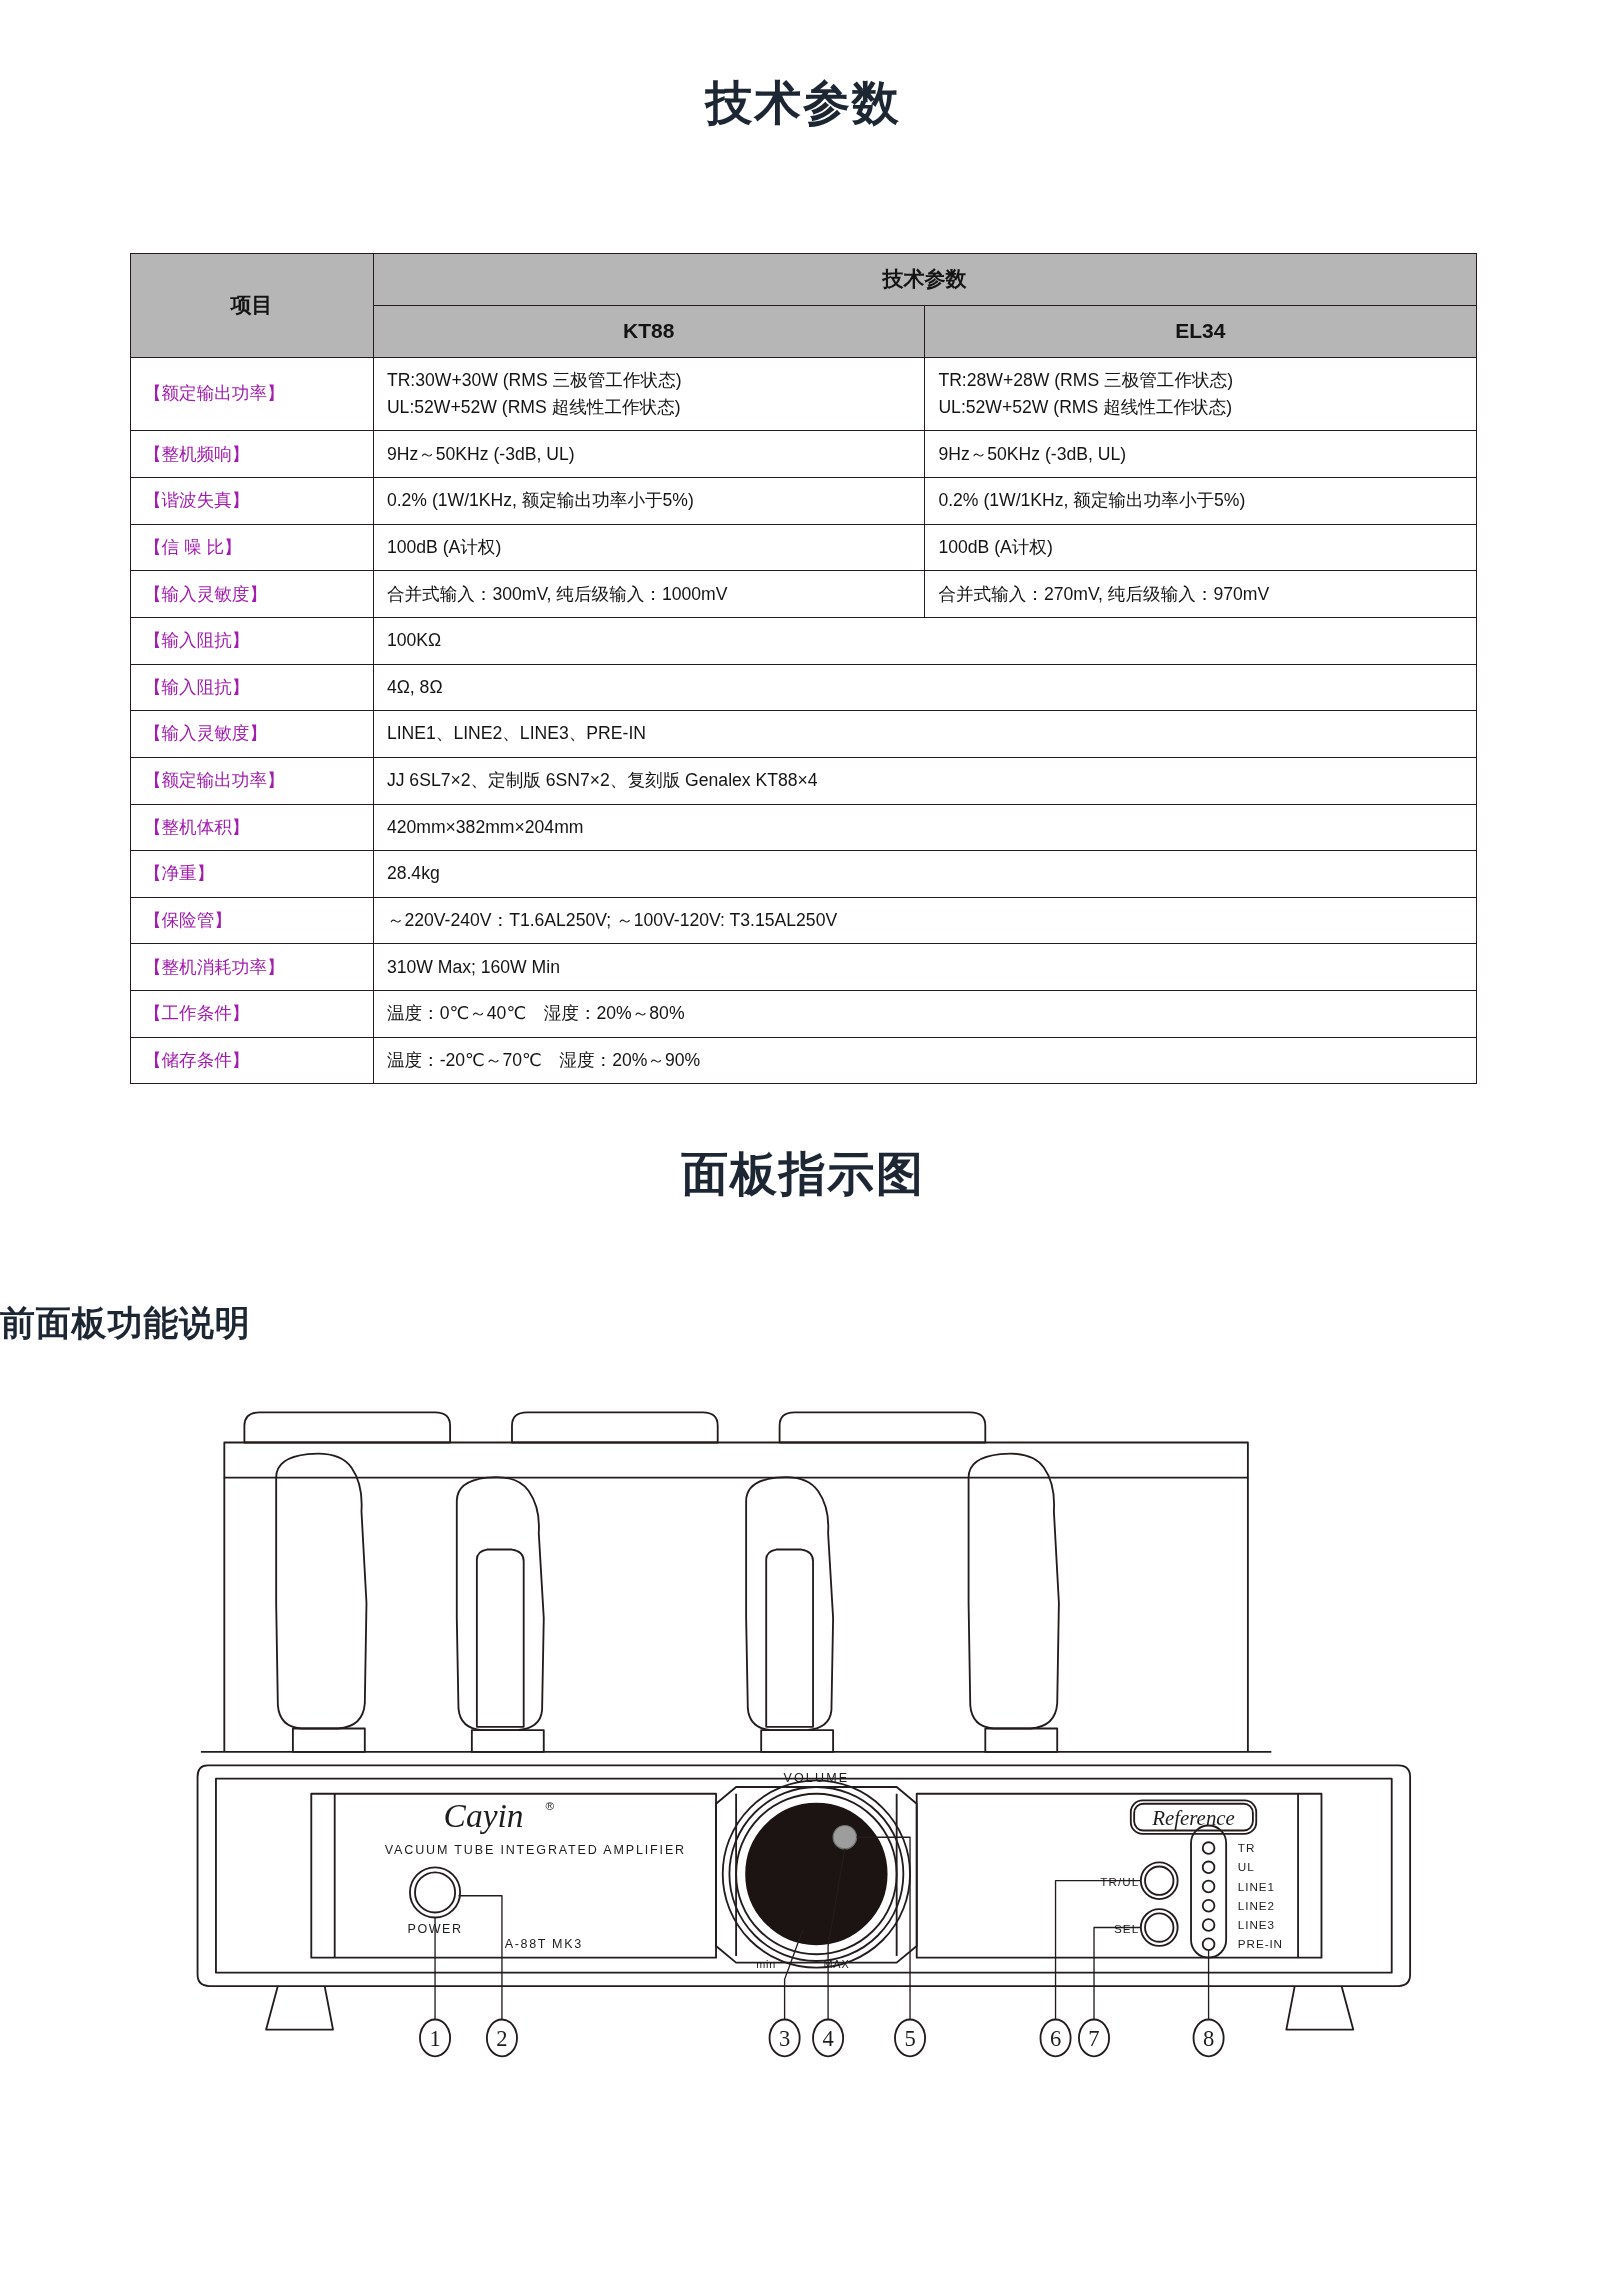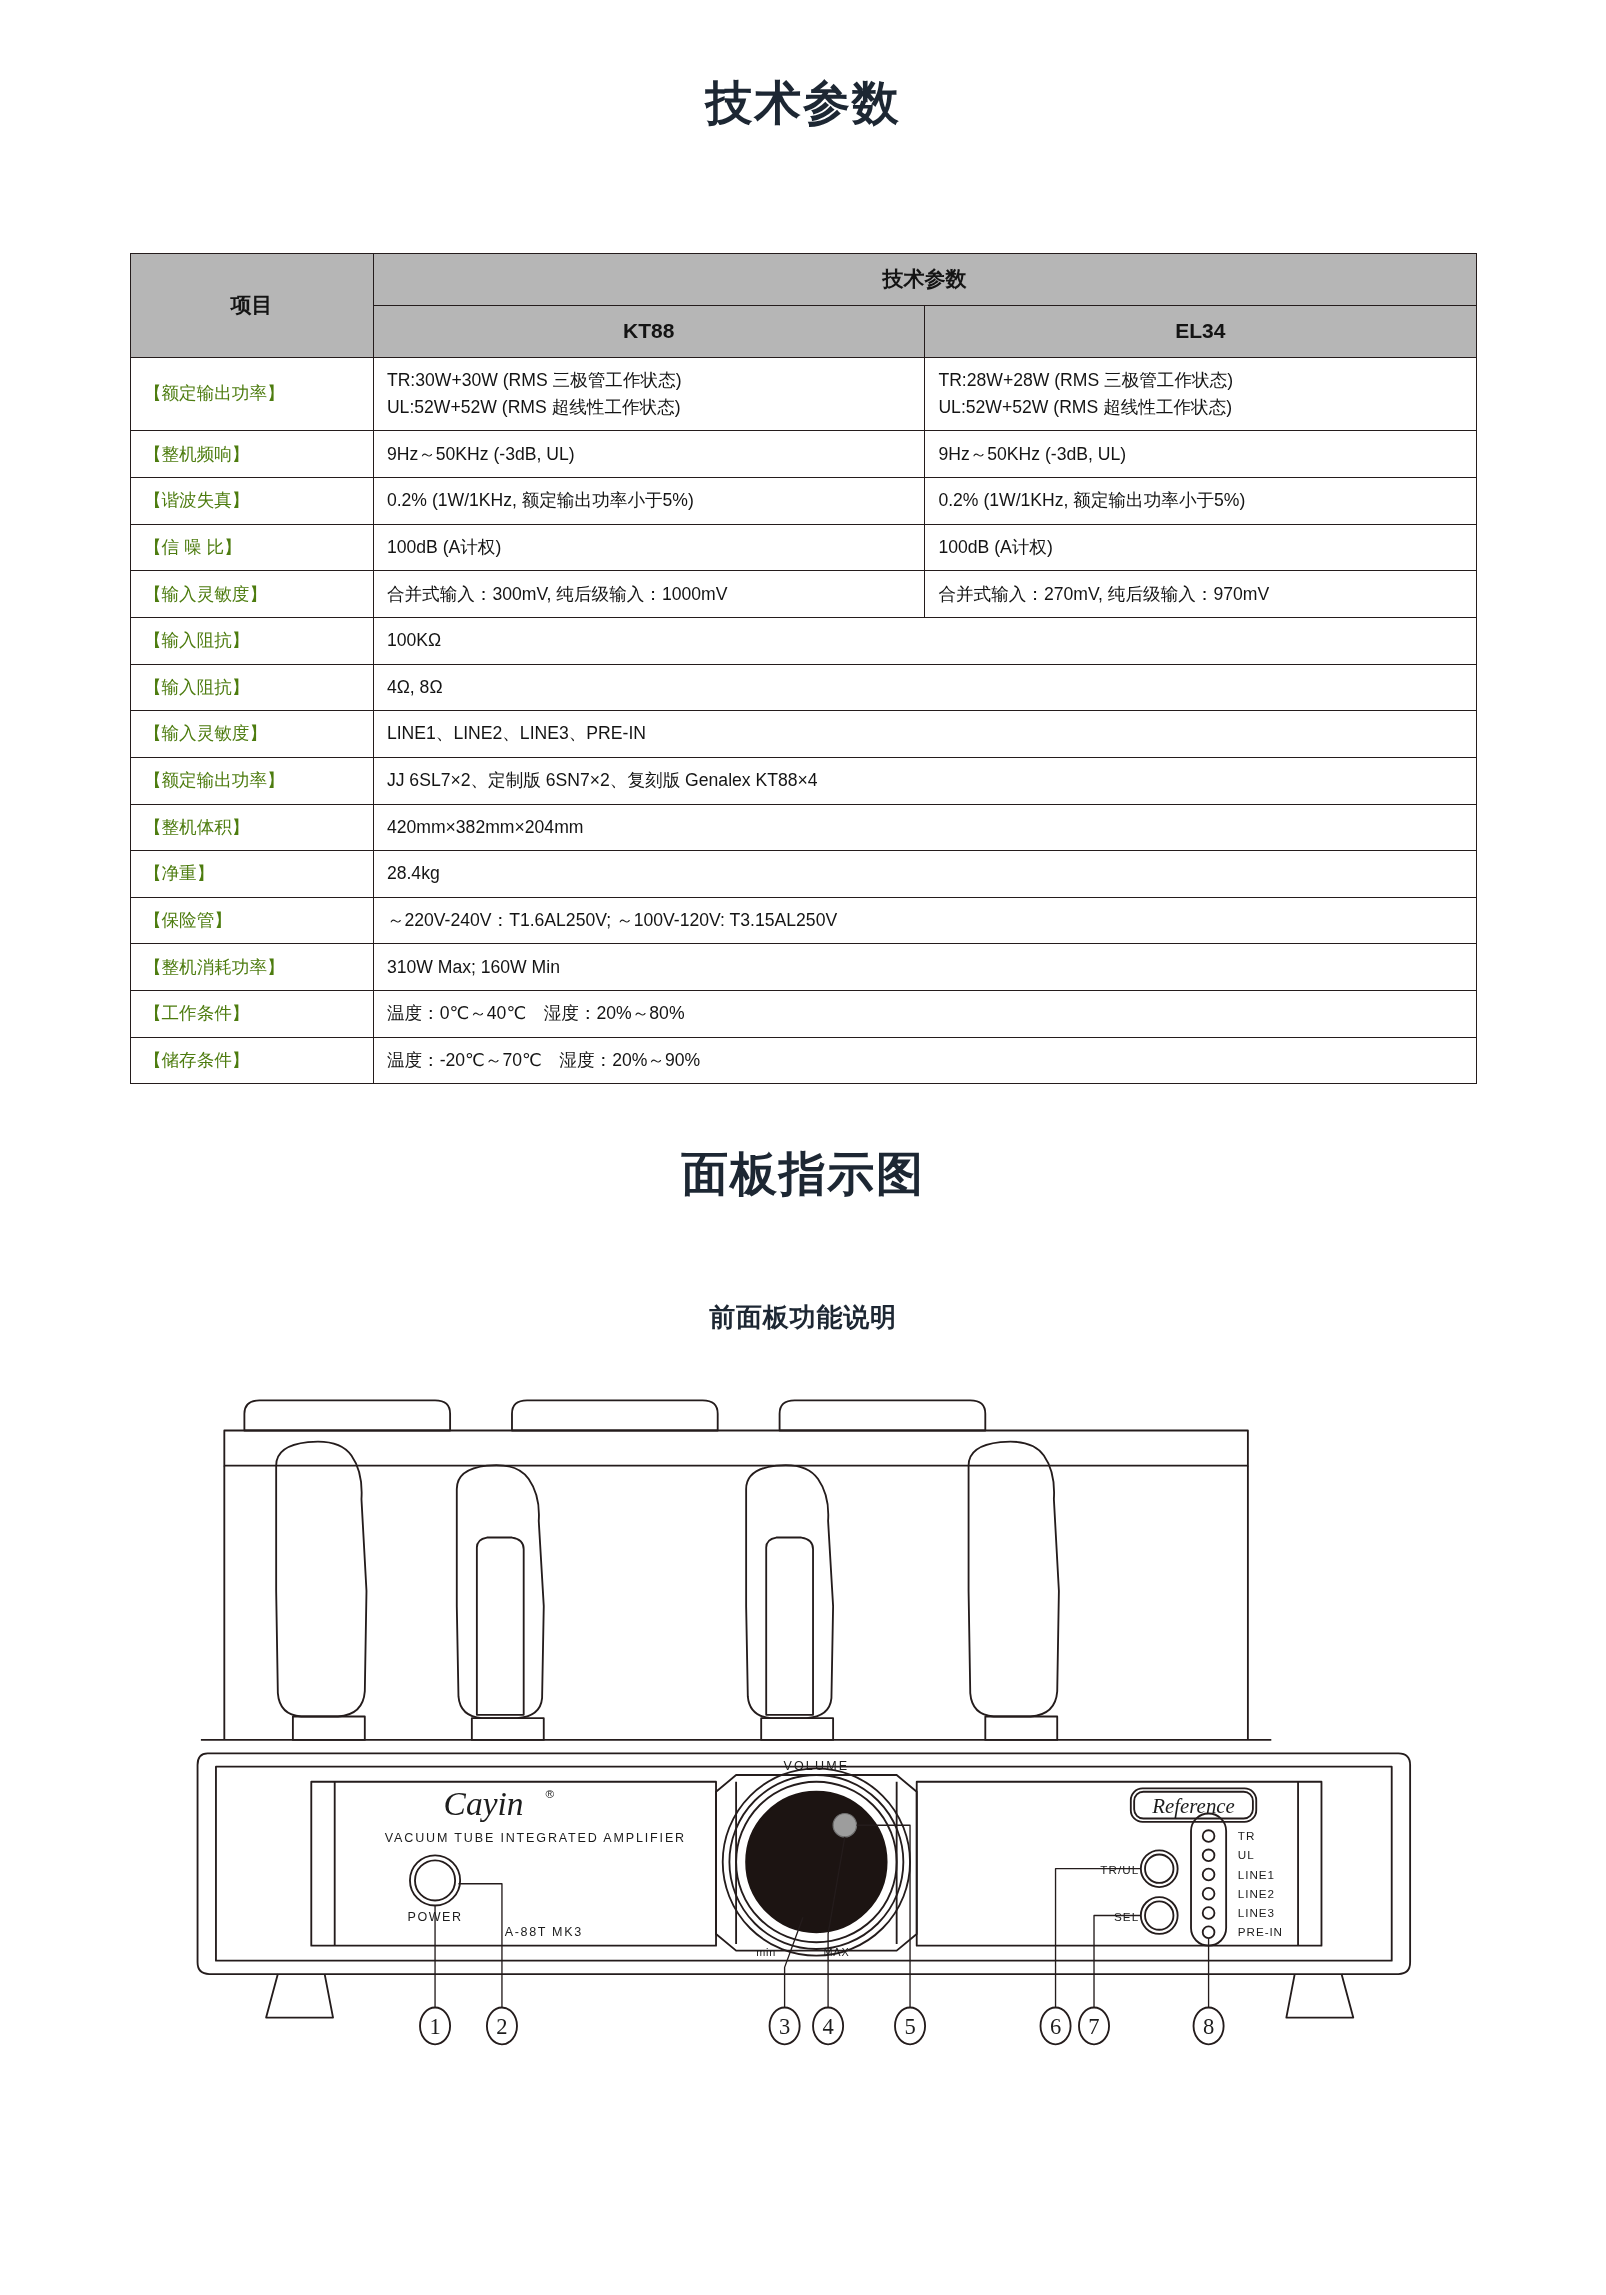--- a/index.html
+++ b/index.html
@@ -19,22 +19,22 @@
     text-align: center;
     font-size: 47px;
     font-weight: 700;
     letter-spacing: 1.7px;
     color: #1d2733;
     line-height: 1.1;
   }
   #title-spec { padding-top: 77px; }
   #title-panel { margin-top: 64px; font-size: 47px; }
   .sub-title {
-    text-align: center;
-    font-size: 26px;
+    text-align: left;
+    font-size: 35px;
     font-weight: 600;
     color: #1d2733;
     margin-top: 100px;
     letter-spacing: 0.8px;
   }
 
   
   .table-wrap {
     width: 1347px;
     margin: 124px auto 0 auto;
@@ -57,21 +57,21 @@
     font-weight: 700;
     font-size: 21px;
     color: #141414;
   }
   th.col-item { width: 243px; margin-left: 12px; }
   th.col-kt, td.col-kt { width: 552px; }
   th.col-el, td.col-el { width: 552px; }
   td.item-cell {
     font-size: 17.6px;
     font-weight: 400;
-    color: #4d7c0f;
+    color: #a21caf;
     white-space: nowrap;
   }
   td.val { color: #141414; }
   td.val .l { display: block; }
   td.val-merged { }
 
   
   .diagram-wrap {
     position: relative;
     width: 1606px;

